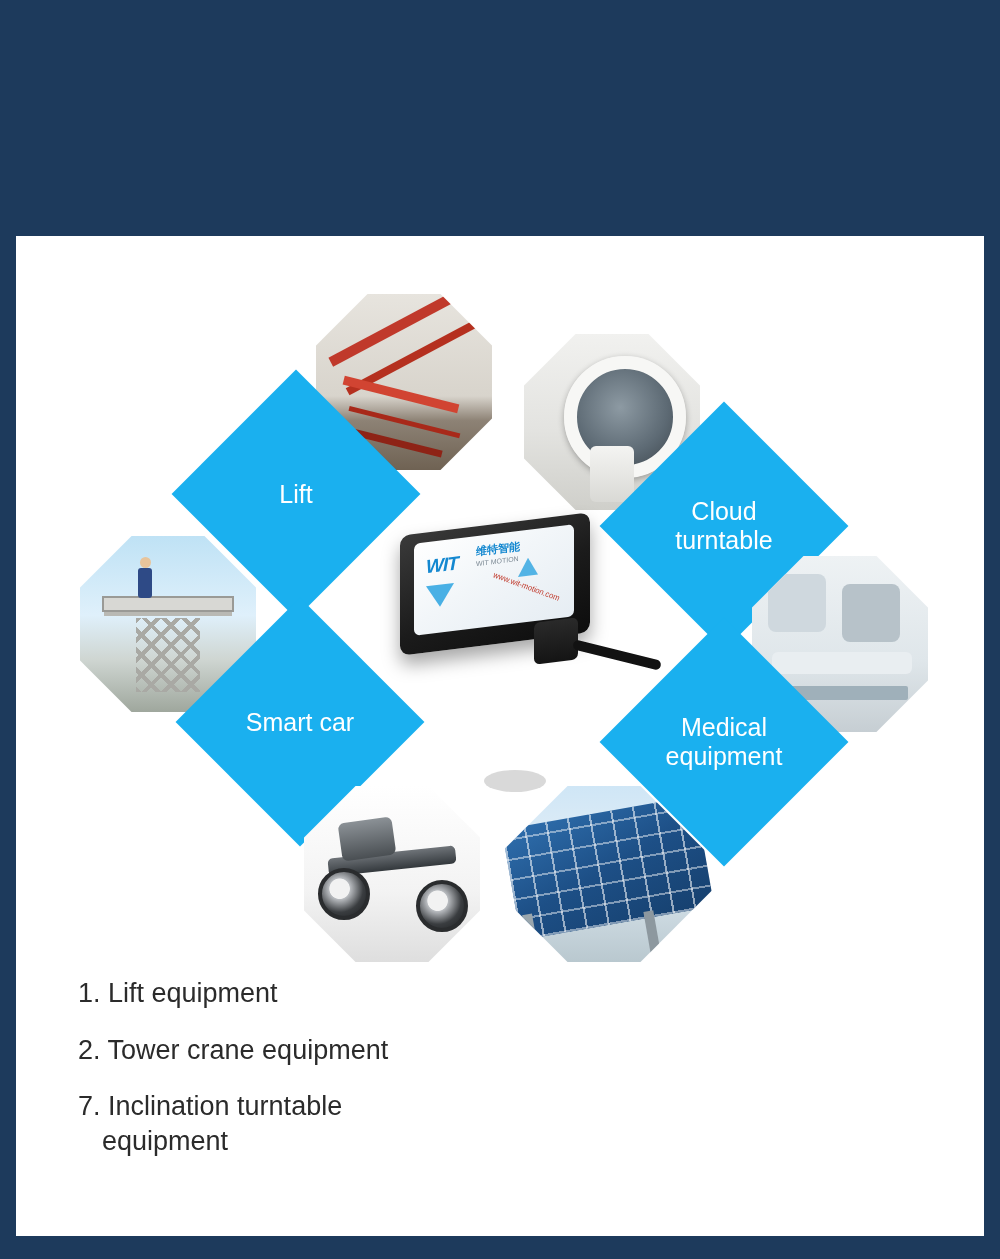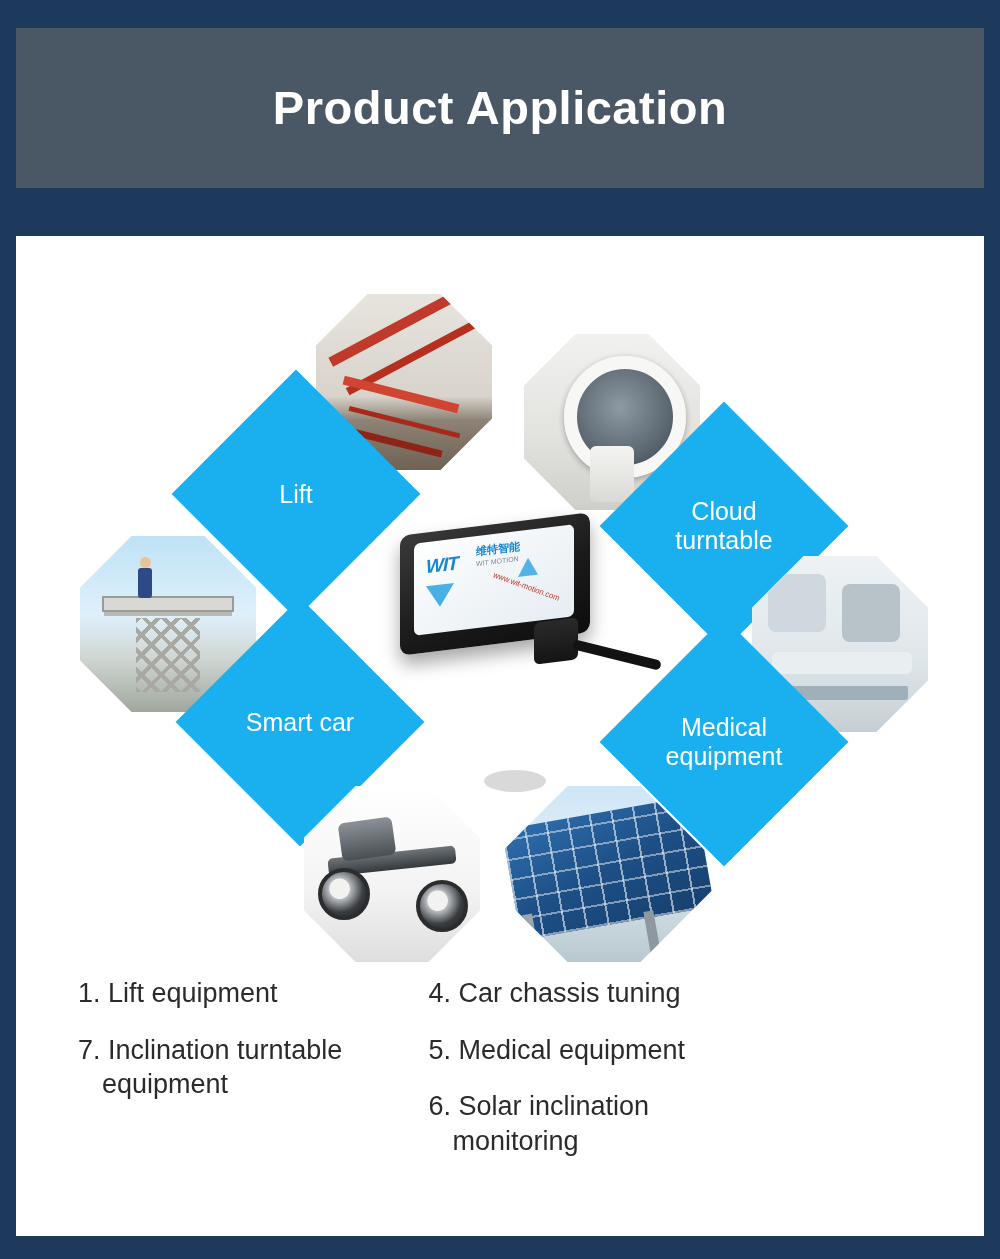--- a/index.html
+++ b/index.html
@@ -328,23 +328,20 @@
     margin-bottom: 22px;
     text-indent: -24px;
     padding-left: 24px;
   }
 </style>
 </head>
 <body>
 
 <div class="page">
 
-  <div class="header-band">
-    <div class="header-title">Product Application</div>
-  </div>
 
   <div class="card">
 
     <div class="collage">
 
       <div class="tile" style="left:300px; top:48px;">
         <div class="inner">
           <div class="photo ph-lift"></div>
         </div>
       </div>
@@ -416,25 +413,20 @@
         </div>
         <div class="connector"></div>
         <div class="cable"></div>
       </div>
 
     </div>
 
     <div class="lists">
       <div class="col col-left">
         <div class="bullet" style="white-space:pre-line;">1. Lift equipment</div>
+        <div class="bullet" style="white-space:pre-line;">2. Tower crane equipment</div>
         <div class="bullet" style="white-space:pre-line;">7. Inclination turntable
      equipment</div>
       </div>
-      <div class="col col-right">
-        <div class="bullet" style="white-space:pre-line;">4. Car chassis tuning</div>
-        <div class="bullet" style="white-space:pre-line;">5. Medical equipment</div>
-        <div class="bullet" style="white-space:pre-line;">6. Solar inclination
-     monitoring</div>
-      </div>
     </div>
 
   </div>
 </div>
 
 </body></html>

